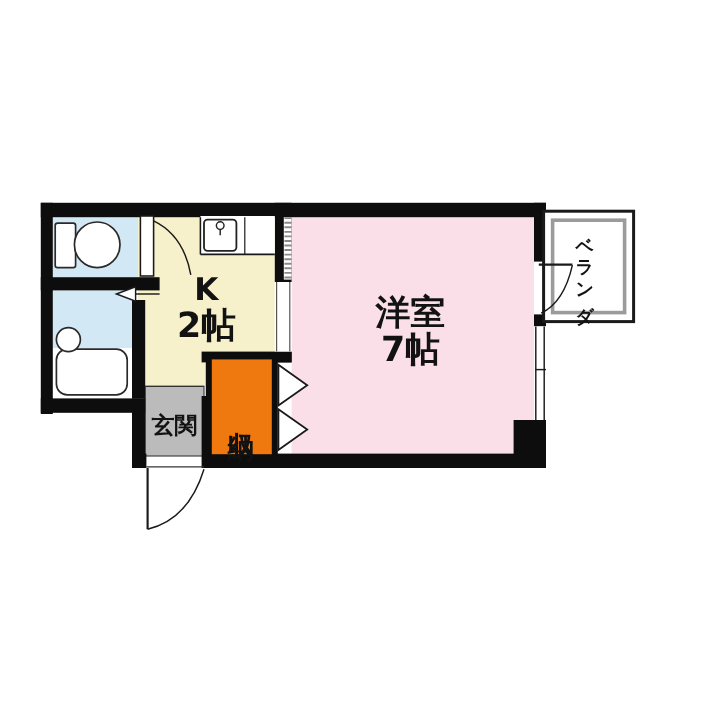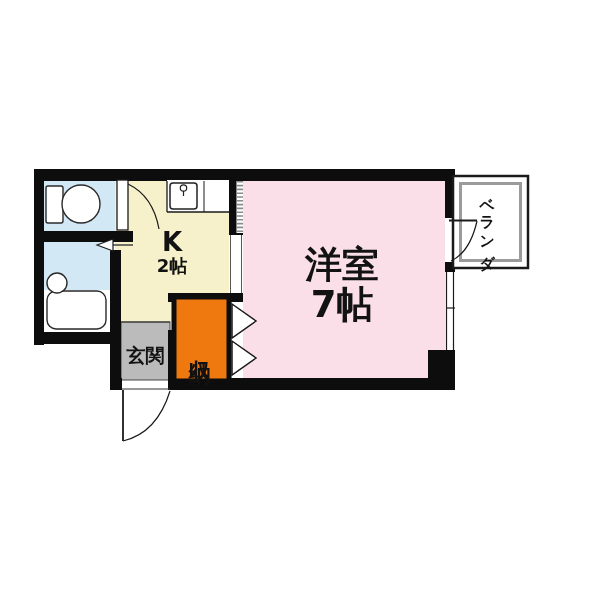--- a/index.html
+++ b/index.html
@@ -3,22 +3,22 @@
 <meta charset="utf-8">
 <style>
   html,body{margin:0;padding:0;background:#fff;}
   #stage{position:relative;width:600px;height:600px;background:#ffffff;overflow:hidden;
          font-family:"DejaVu Sans",sans-serif;color:#111;}
   #plan-svg{position:absolute;left:0;top:0;}
   .lbl{position:absolute;color:#121212;font-weight:700;text-align:center;line-height:1.08;}
   .lbl .ln{white-space:nowrap;}
   .vert{writing-mode:vertical-rl;text-orientation:upright;}
   #kitchen-label{left:123px;top:228px;width:98px;font-size:26px;}
-  #kitchen-label .area{font-size:18px;}
-  #main-room-label{left:276px;top:245px;width:132px;font-size:37px;}
+  #kitchen-label .area{font-size:29px;}
+  #main-room-label{left:276px;top:245px;width:132px;font-size:29px;}
   #entrance-label{left:118px;top:345px;width:55px;font-size:19px;}
   #closet-label{left:188px;top:306px;height:78px;font-size:22px;letter-spacing:3px;}
   #balcony-label{left:479px;top:184px;height:82px;font-size:15px;font-weight:600;letter-spacing:2px;}
 </style>
 </head>
 <body>
 
 <div id="stage">
 
   <svg id="plan-svg" width="600" height="600" viewBox="0 0 600 600">

